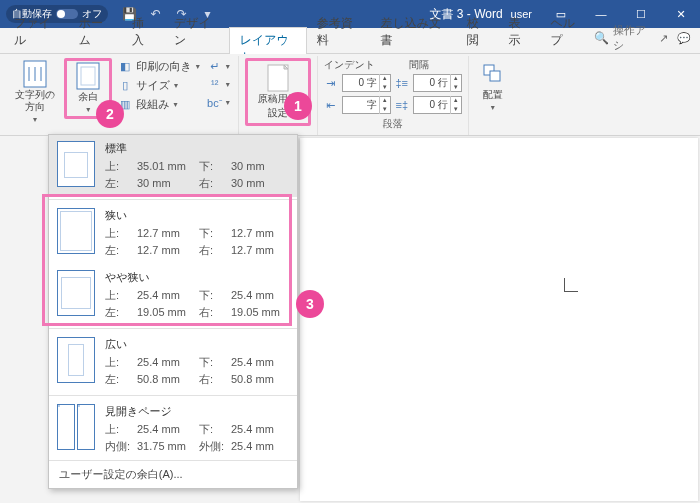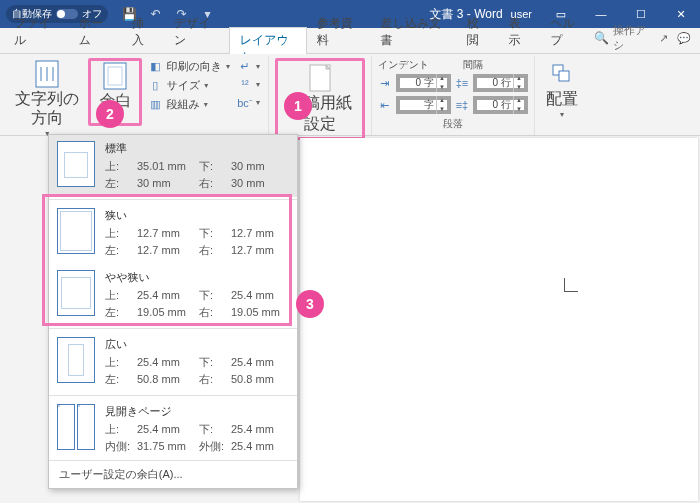--- a/index.html
+++ b/index.html
@@ -22,30 +22,30 @@
 .tab-right { margin-left: auto; display: flex; align-items: center; gap: 4px; padding-right: 4px; }
 .small-icn { width: 18px; height: 18px; display:flex; align-items:center; justify-content:center; color:#666; font-size:11px; border:1px solid transparent; }
 
 .ribbon { height: 82px; background: #f3f3f3; border-bottom: 1px solid #d4d4d4; display: flex; font-size: 11px; color: #444; padding: 2px 4px 0 4px; position: relative; }
 .rgroup { display: flex; flex-direction: column; border-right: 1px solid #e1e1e1; padding: 2px 6px; }
 .rgroup-body { flex: 1; display: flex; align-items: flex-start; gap: 4px; }
 .rgroup-label { text-align: center; font-size: 10px; color: #666; padding: 1px 0 2px 0; }
 
 .vbtn { display: flex; flex-direction: column; align-items: center; justify-content: center; gap: 2px; padding: 2px 4px; cursor: pointer; border: 1px solid transparent; }
 .vbtn .icn { width: 26px; height: 26px; display: flex; align-items: center; justify-content: center; }
-.vbtn .lbl { font-size: 16px; line-height: 1.2; text-align: center; white-space: pre; }
+.vbtn .lbl { font-size: 10px; line-height: 1.2; text-align: center; white-space: pre; }
 .drop-caret { font-size: 8px; color: #666; }
 
 .mini-btns { display: flex; flex-direction: column; gap: 2px; }
 .mini-item { display: flex; align-items: center; gap: 4px; padding: 1px 2px; cursor: pointer; }
 .mini-ic { width: 14px; height: 14px; display:flex; align-items:center; justify-content:center; color:#4a7ebb; font-size:11px; }
 
 .indent-grid { display: flex; flex-direction: column; gap: 4px; }
 .ig-row { display: flex; align-items: center; gap: 4px; }
-.spin { display: flex; align-items: center; border: 4px solid #a3a3a3; background: #fff; height: 18px; font-size: 10px; }
+.spin { display: flex; align-items: center; border: 1px solid #a3a3a3; background: #fff; height: 18px; font-size: 10px; }
 .spin .val { width: 36px; text-align: right; padding: 0 2px; }
 .spin .arrows { display: flex; flex-direction: column; border-left: 1px solid #c5c5c5; }
 .spin .arrows span { font-size: 6px; height: 9px; width: 10px; text-align: center; line-height: 9px; color: #555; }
 .indent-head { display: flex; gap: 34px; font-size: 10px; padding-bottom: 2px; color: #555; }
 
 .hl-pink { border: 3px solid #f178b6; border-radius: 2px; }
 .callout { position: absolute; width: 28px; height: 28px; border-radius: 50%; background: #ec4899; color: #fff; display: flex; align-items: center; justify-content: center; font-weight: bold; font-size: 14px; z-index: 50; }
 
 .doc-area { position: absolute; left: 300px; top: 138px; right: 2px; bottom: 2px; background: #fff; box-shadow: 0 0 3px rgba(0,0,0,0.15); }
 .cursor-mark { position: absolute; right: 120px; top: 140px; width: 14px; height: 14px; border-left: 1px solid #555; border-bottom: 1px solid #555; }

